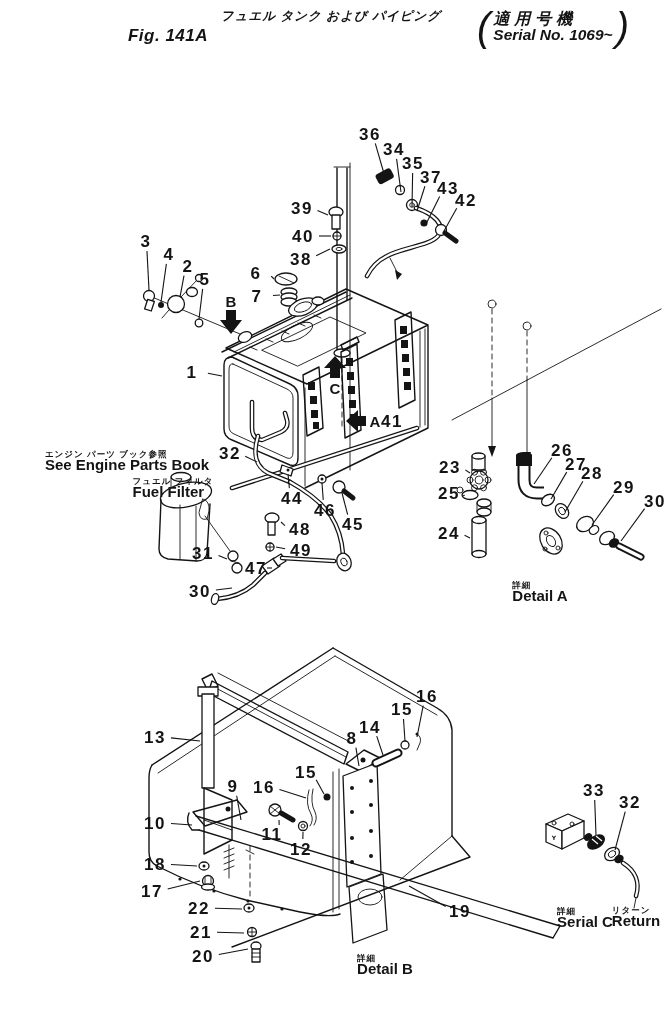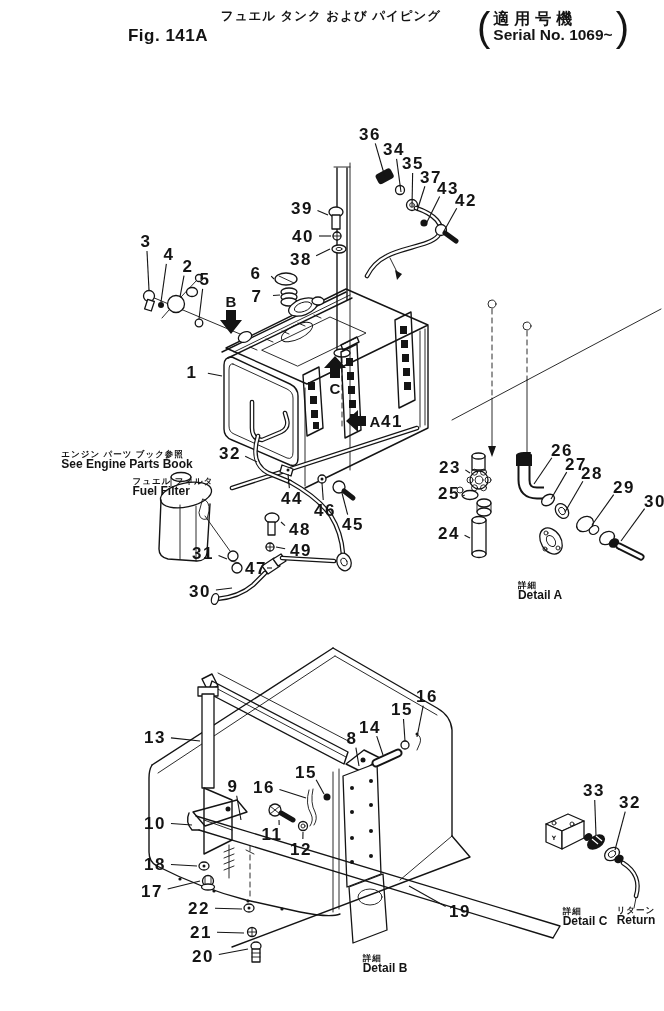--- a/index.html
+++ b/index.html
@@ -18,32 +18,32 @@
   .tube-i{fill:none;stroke:#ffffff;stroke-width:2.2;stroke-linecap:round;stroke-linejoin:round;}
   .sw5{fill:none;stroke:#141414;stroke-width:5;stroke-linecap:round;}
   .leader{stroke:#141414;stroke-width:1.1;}
   .callout{font:600 17px "Liberation Sans","DejaVu Sans",sans-serif;letter-spacing:1.5px;
            fill:#141414;text-anchor:middle;dominant-baseline:central;}
   .marker-arrow{fill:#141414;stroke:none;}
   .marker-letter{font:700 15px "Liberation Sans","DejaVu Sans",sans-serif;fill:#141414;
            text-anchor:middle;dominant-baseline:central;}
   .tinytext{font:700 6px "DejaVu Sans",sans-serif;fill:#141414;text-anchor:middle;}
   
-  .hdr-abs{position:absolute;transform:translateX(-50%);text-align:center;white-space:nowrap;}
+  .hdr-abs{position:absolute;transform:translateX(-50%);text-align:center;white-space:nowrap;font-style:italic;}
   .fig-label{font-size:17px;font-weight:700;letter-spacing:0.5px;}
   .title-jp{font-size:12.5px;font-weight:700;letter-spacing:1px;line-height:15px;}
   .title-en{font-size:17px;font-weight:700;letter-spacing:0.5px;line-height:19px;}
   .serial-wrap{display:flex;align-items:center;gap:3px;}
   .paren{font-size:40px;font-weight:400;line-height:40px;}
   .serial-jp{font-size:16px;font-weight:700;letter-spacing:5px;line-height:15px;text-align:left;}
   .serial-en{font-size:15.5px;font-weight:700;line-height:17px;text-align:right;}
   
   .note{position:absolute;transform:translateX(-50%);text-align:left;white-space:nowrap;}
   .note .jp{font-size:8.5px;font-weight:700;letter-spacing:1px;line-height:10px;}
-  .note .en{font-size:12px;font-weight:700;line-height:11px;}
+  .note .en{font-size:15px;font-weight:700;line-height:11px;}
 </style>
 </head>
 <body>
 
 <div class="stage">
 
   <div class="hdr-abs fig-label" style="left:168px;top:26px;">Fig. 141A</div>
   <div class="hdr-abs" style="left:331px;top:9px;">
     <div class="title-jp">フュエル タンク および パイピング</div>
   </div>
@@ -496,19 +496,19 @@
   <div class="note" style="left:540px;top:580px;">
     <div class="jp">詳細</div>
     <div class="en">Detail A</div>
   </div>
   <div class="note" style="left:385px;top:953px;">
     <div class="jp">詳細</div>
     <div class="en">Detail B</div>
   </div>
   <div class="note" style="left:585px;top:906px;">
     <div class="jp">詳細</div>
-    <div class="en">Detail C</div>
+    <div class="en">Serial C</div>
   </div>
   <div class="note" style="left:636px;top:905px;">
     <div class="jp">リターン</div>
     <div class="en">Return</div>
   </div>
 </div>
 
 </body></html>

